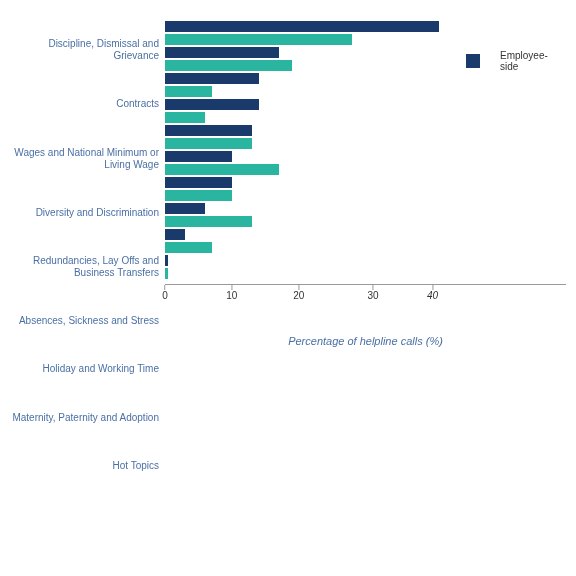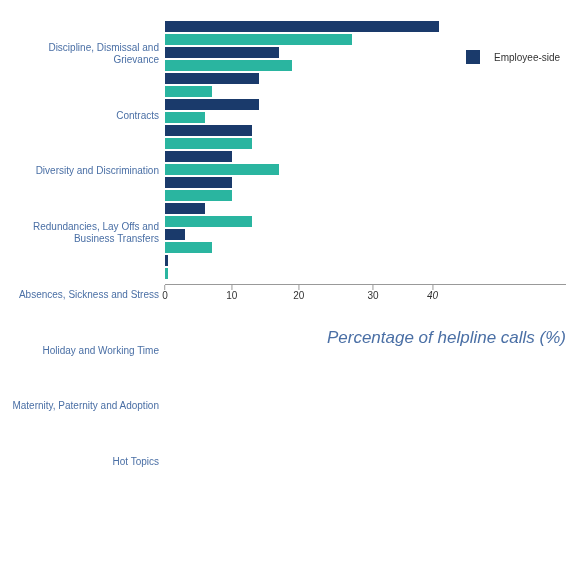--- a/index.html
+++ b/index.html
@@ -79,39 +79,39 @@
     }
     .x-tick::before {
       content: '';
       display: block;
       width: 1px;
       height: 5px;
       background: #999;
       margin: 0 auto;
     }
     .x-axis-label {
-      text-align: right;
-      font-size: 17px;
+      text-align: center;
+      font-size: 11px;
       color: #4a6fa5;
-      margin-top: 14px;
+      margin-top: 21px;
       font-style: italic;
     }
     .legend {
       position: absolute;
       right: 0;
       top: 30px;
       width: 100px;
       display: flex;
       flex-direction: column;
       gap: 8px;
     }
     .legend-item {
       display: flex;
       align-items: center;
-      gap: 14px;
+      gap: 20px;
       font-size: 10px;
       color: #333;
     }
     .legend-box {
       width: 14px;
       height: 14px;
       flex-shrink: 0;
     }
     .chart-wrapper {
       position: relative;
@@ -119,20 +119,22 @@
     }
   </style>
 </head>
 <body>
 
 <div class="chart-container">
   <div class="y-labels" id="y-labels">
       <div class="y-label">Discipline, Dismissal and
 Grievance</div>
       <div class="y-label">Contracts</div>
+      <div class="y-label">Wages and National
+Minimum or Living Wage</div>
       <div class="y-label">Diversity and
 Discrimination</div>
       <div class="y-label">Redundancies, Lay Offs
 and Business Transfers</div>
       <div class="y-label">Absences, Sickness and
 Stress</div>
       <div class="y-label">Holiday and Working Time</div>
       <div class="y-label">Maternity, Paternity and
 Adoption</div>
       <div class="y-label">Hot Topics</div>

